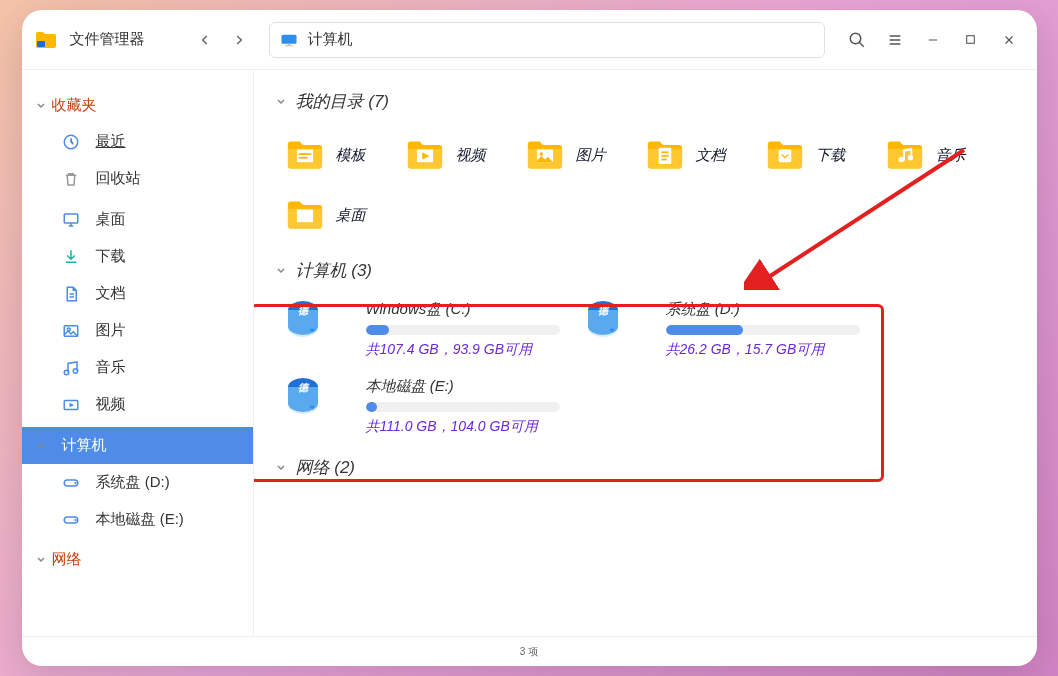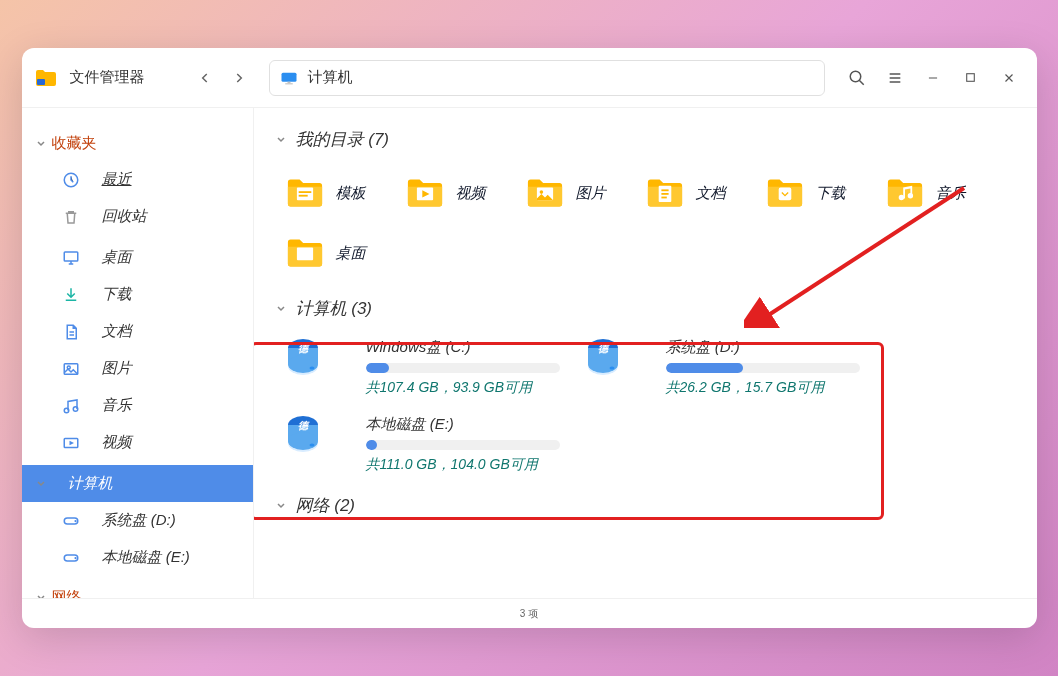--- a/index.html
+++ b/index.html
@@ -8,23 +8,23 @@
   background: linear-gradient(135deg, #f5c4a8 0%, #e8a5d8 50%, #d184c4 100%);
   width: 1058px;
   height: 676px;
   display: flex;
   align-items: center;
   justify-content: center;
   position: relative;
 }
 .window {
   width: 1015px;
-  height: 580px;
+  height: 656px;
   background: #fff;
-  border-radius: 12px;
+  border-radius: 20px;
   box-shadow: 0 10px 40px rgba(0,0,0,.15);
   display: flex;
   flex-direction: column;
   overflow: hidden;
   position: relative;
 }
 .titlebar {
   height: 60px;
   display: flex;
   align-items: center;
@@ -79,22 +79,21 @@
   cursor: pointer;
   gap: 6px;
 }
 .sb-chev { width: 10px; height: 10px; color: #888; }
 .sb-item {
   display: flex; align-items: center;
   padding: 9px 14px 9px 40px;
   font-size: 15px;
   color: #333;
   cursor: pointer;
-  gap: 22px;
-  font-style: italic;
+  gap: 16px;
 }
 .sb-item.active { background: #4f8ce8; color: #fff; }
 .sb-item .ic { width: 18px; height: 18px; }
 .sb-item .underline { text-decoration: underline; }
 .content {
   flex: 1;
   overflow-y: auto;
   padding: 20px 22px;
   position: relative;
   font-style: italic;
@@ -139,21 +138,21 @@
 .drive-name { font-size: 15px; color: #333; margin-bottom: 6px; }
 .drive-bar {
   height: 10px; background: #f0f0f0;
   border-radius: 5px; overflow: hidden;
   position: relative; margin-bottom: 6px;
 }
 .drive-fill {
   height: 100%; background: #4f8ce8;
   border-radius: 5px;
 }
-.drive-size { font-size: 14px; color: #0f766e; }
+.drive-size { font-size: 14px; color: #6d28d9; }
 .highlight-box {
   position: absolute;
   border: 3px solid #e22020;
   border-radius: 6px;
   pointer-events: none;
 }
 .arrow-annotation {
   position: absolute;
   pointer-events: none;
 }

